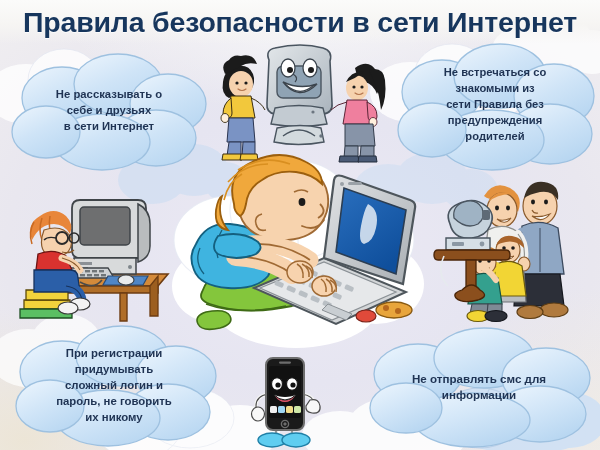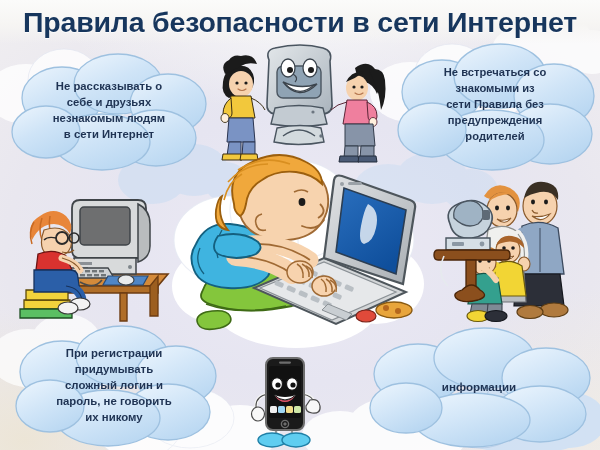--- a/index.html
+++ b/index.html
@@ -576,21 +576,20 @@
         <ellipse cx="112" cy="36" rx="44" ry="30"></ellipse>
         <ellipse cx="162" cy="56" rx="38" ry="30"></ellipse>
         <ellipse cx="150" cy="90" rx="40" ry="28"></ellipse>
         <ellipse cx="96" cy="94" rx="48" ry="28"></ellipse>
         <ellipse cx="40" cy="84" rx="34" ry="26"></ellipse>
       </g>
     </svg>
     <div class="btext">
       <span>Не рассказывать о</span>
       <span>себе и друзьях</span>
-      <span>незнакомым людям</span>
       <span>в сети Интернет</span>
     </div>
   </div>
 
   <div class="bubble" id="bubble-tr">
     <svg class="bsvg" width="206" height="134" viewBox="0 0 206 134">
       <defs>
         <linearGradient id="bg2" x1="0.15" y1="0" x2="0.8" y2="1">
           <stop offset="0" stop-color="#e9f3fc"></stop>
             <stop offset="0.45" stop-color="#cfe4f7"></stop>
@@ -654,17 +653,18 @@
       <g fill="url(#bg4)" stroke="#9ec1e0" stroke-width="1.3">
         <ellipse cx="58" cy="48" rx="44" ry="30"></ellipse>
         <ellipse cx="124" cy="32" rx="50" ry="30"></ellipse>
         <ellipse cx="186" cy="52" rx="44" ry="30"></ellipse>
         <ellipse cx="180" cy="88" rx="46" ry="28"></ellipse>
         <ellipse cx="112" cy="94" rx="58" ry="27"></ellipse>
         <ellipse cx="46" cy="82" rx="36" ry="25"></ellipse>
       </g>
     </svg>
     <div class="btext">
+      <span>Не отправлять смс для</span>
       <span>информации</span>
     </div>
   </div>
 
 </div>
 
 </body></html>

